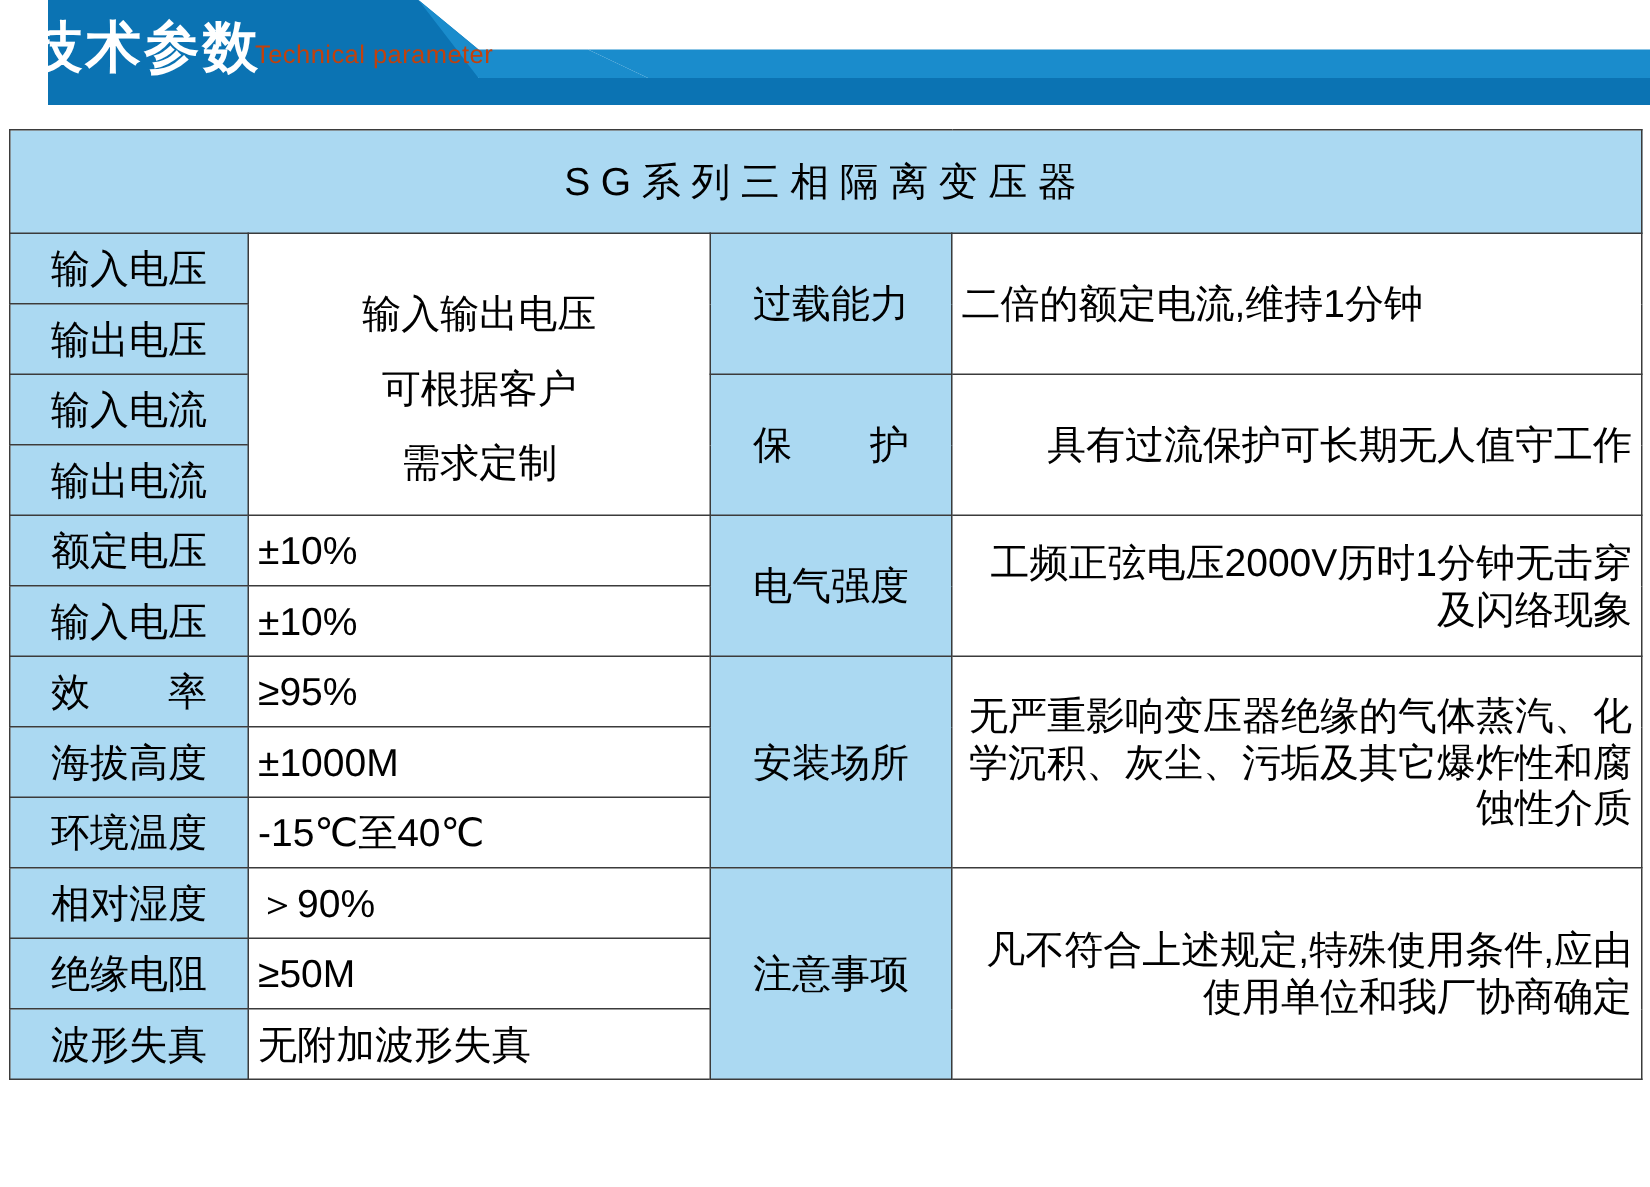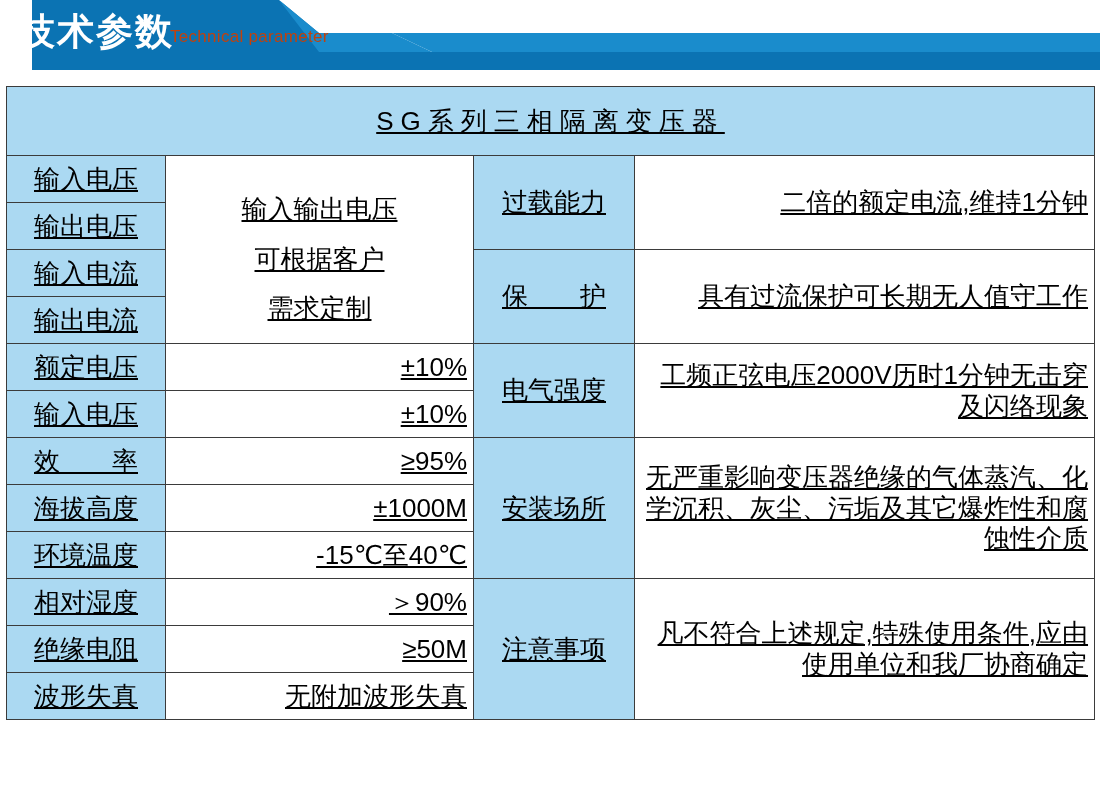--- a/index.html
+++ b/index.html
@@ -51,42 +51,41 @@
     border-collapse: collapse;
     table-layout: fixed;
   }
   #spec-table td {
     border: 1px solid #3b3b3b;
     padding: 2px 6px;
     font-size: 26px;
     color: #000000;
     vertical-align: middle;
     line-height: 1.18;
-    text-decoration: underline;
   }
   .c-blue { background: #abd9f2; }
   .c-white { background: #ffffff; }
 
   td.title-cell {
     background: #abd9f2;
     text-align: center;
     font-size: 40px;
     letter-spacing: 7px;
     padding: 8px 0 12px 0;
     height: 69px;
   }
 
   td.label {
     text-align: center;
     height: 47px;
     white-space: nowrap;
   }
 
   td.value-center {
-    text-align: right;
+    text-align: left;
     white-space: nowrap;
   }
   td.value-left {
     text-align: right;
     padding-left: 10px;
   }
   td.note-cell {
     text-align: center;
     color: #ff0000;
     font-size: 25px;

